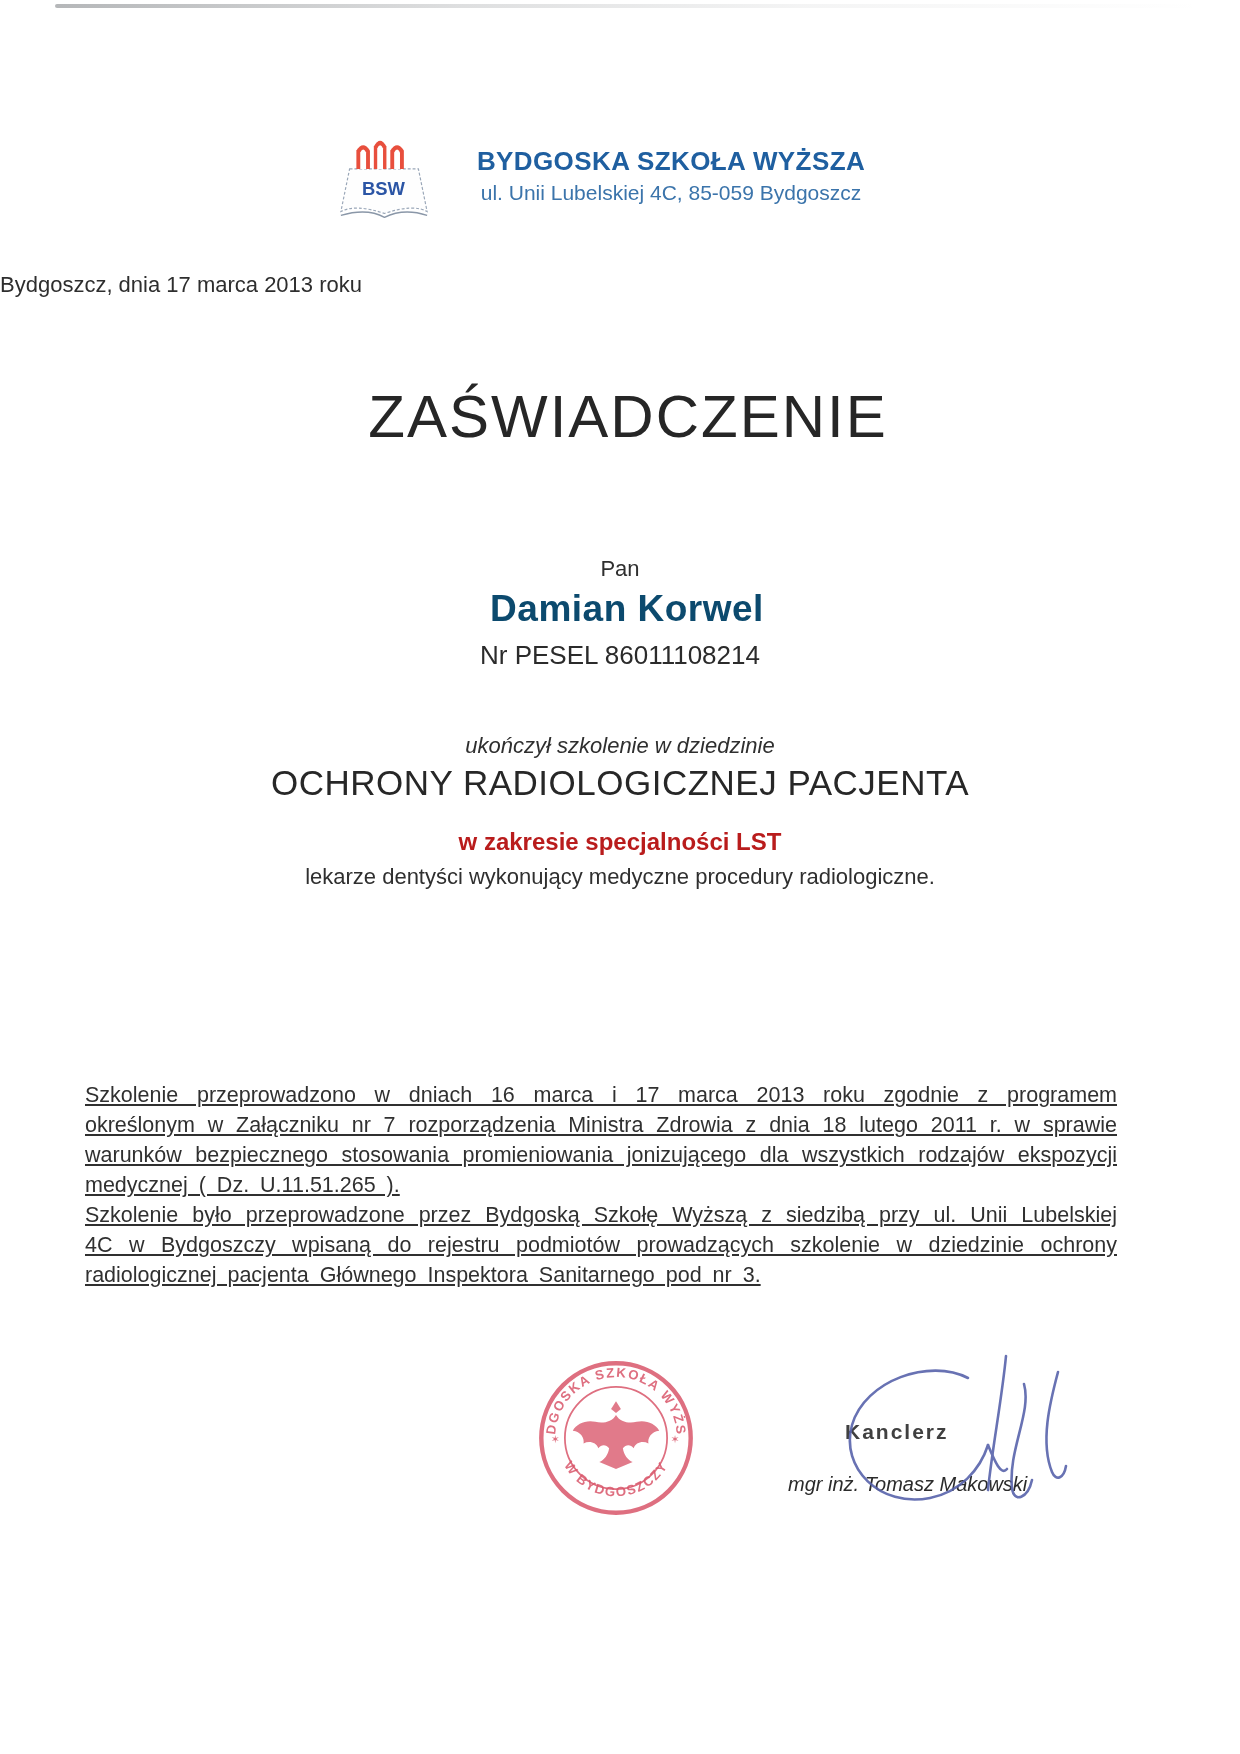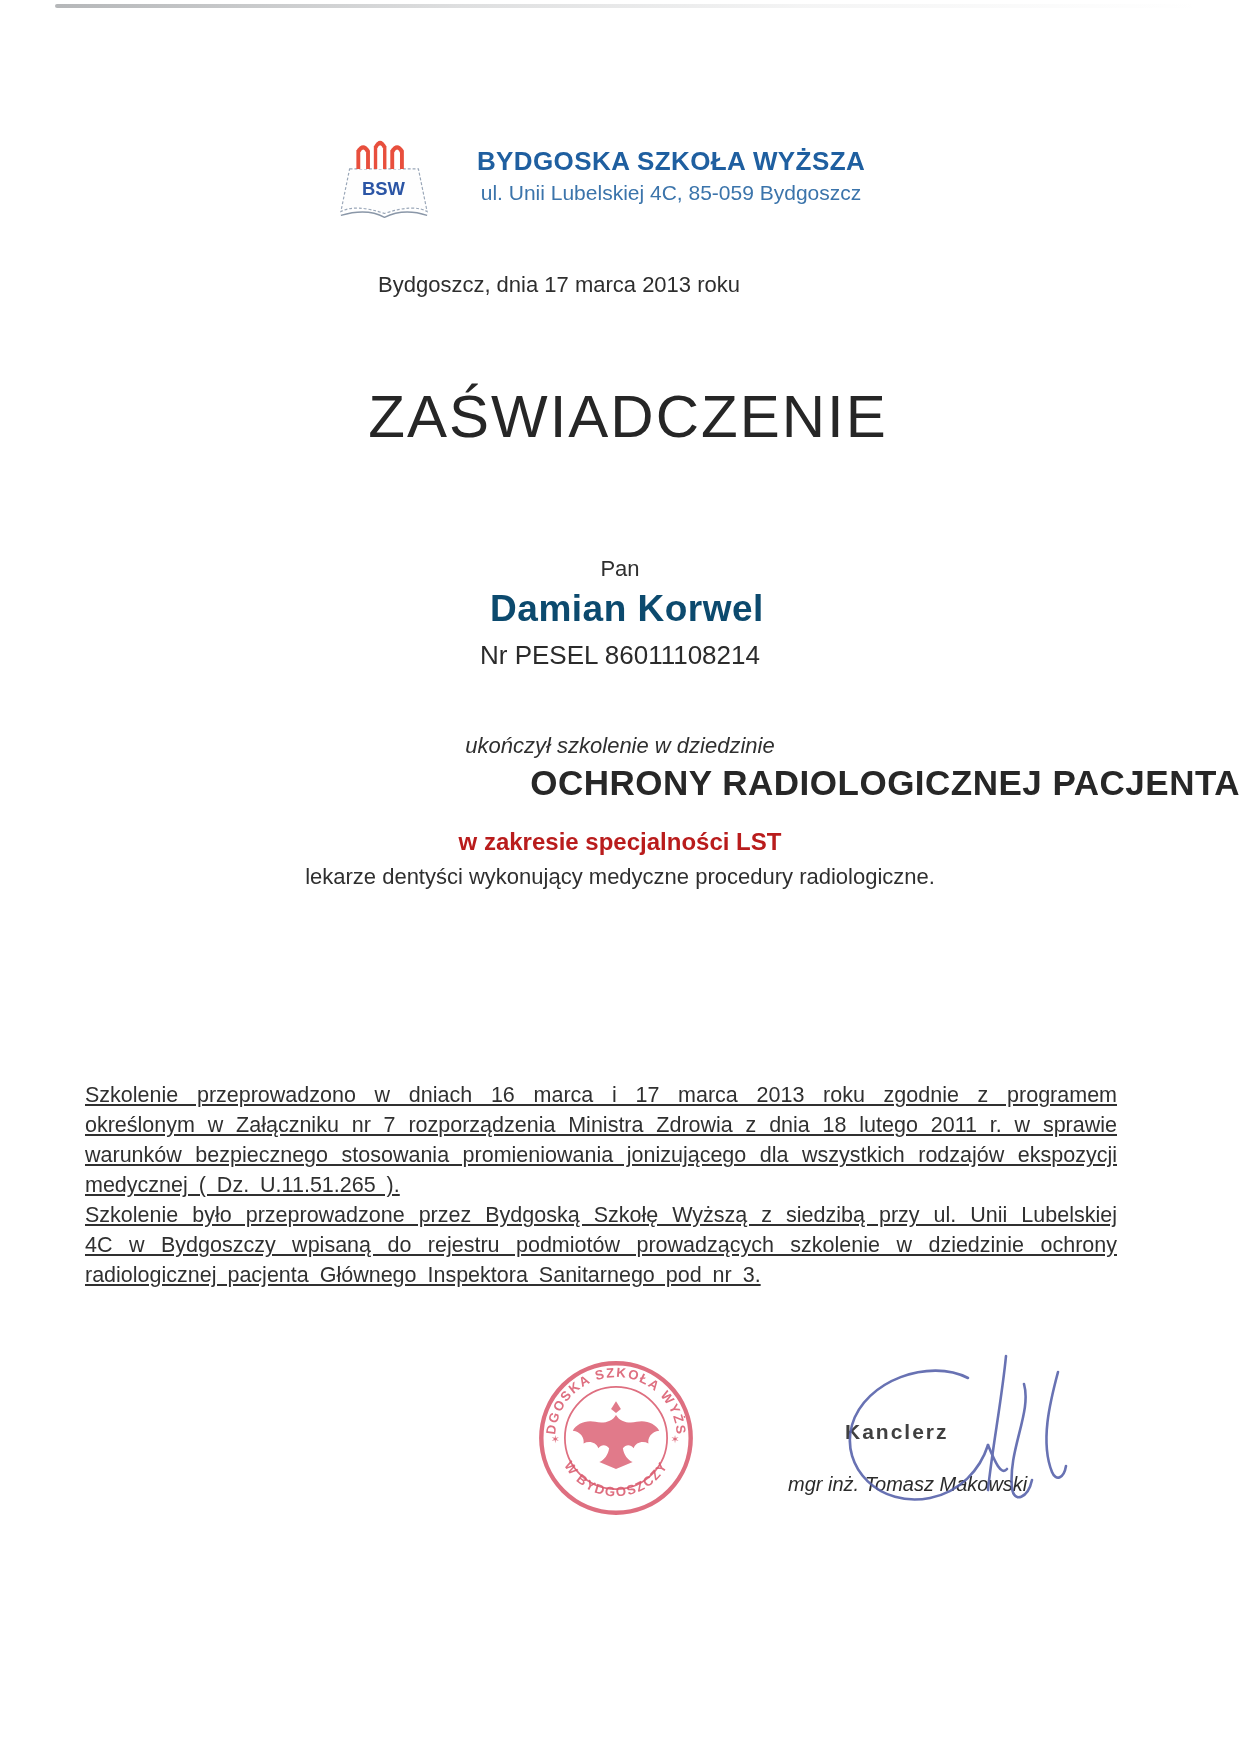--- a/index.html
+++ b/index.html
@@ -19,35 +19,35 @@
   }
 
   
   .logo { position:absolute; left:328px; top:134px; width:112px; height:94px; }
   .org  { position:absolute; left:448px; top:146px; width:446px; text-align:center; }
   .org-name { font-size:26px; font-weight:bold; color:#1f5fa0; letter-spacing:.4px; }
   .org-address { font-size:21px; color:#3b74ab; margin-top:4px; }
 
   .dateline {
     position:absolute; left:0; top:272px; width:1118px;
-    text-align:center; font-size:22px; color:#2e2e2e;
+    text-align:left; font-size:22px; color:#2e2e2e;
   }
 
   .title {
     position:absolute; left:8px; top:382px; width:100%; margin:0;
     text-align:center; font-size:60px; font-weight:400;
     letter-spacing:2px; color:#262626;
   }
 
   .centerline { position:absolute; left:0; width:100%; text-align:center; }
   .salutation { top:556px; font-size:22px; }
   .name       { top:588px; font-size:37px; font-weight:bold; color:#0c4a6e; letter-spacing:.5px;margin-left:7px; }
   .pesel      { top:640px; font-size:26px; color:#2b2b2b; }
   .course-intro    { top:733px; font-size:22px;font-style:italic; }
-  .course-name     { top:763px; font-size:35px; font-weight:bold; color:#272727; letter-spacing:.5px;text-align:right; }
+  .course-name     { top:763px; font-size:35px; font-weight:normal; color:#272727; letter-spacing:.5px; }
   .course-specialty{ top:828px; font-size:24px; font-weight:bold; color:#b91c1c; }
   .course-audience { top:864px; font-size:22px; }
 
   .body-text {
     position:absolute; left:85px; top:1080px; width:1032px;
     font-size:21.5px; line-height:30px; text-align:justify;
     color:#303030; word-spacing:5px;
   }
   .body-text p { margin:0;text-decoration:underline; }
 

